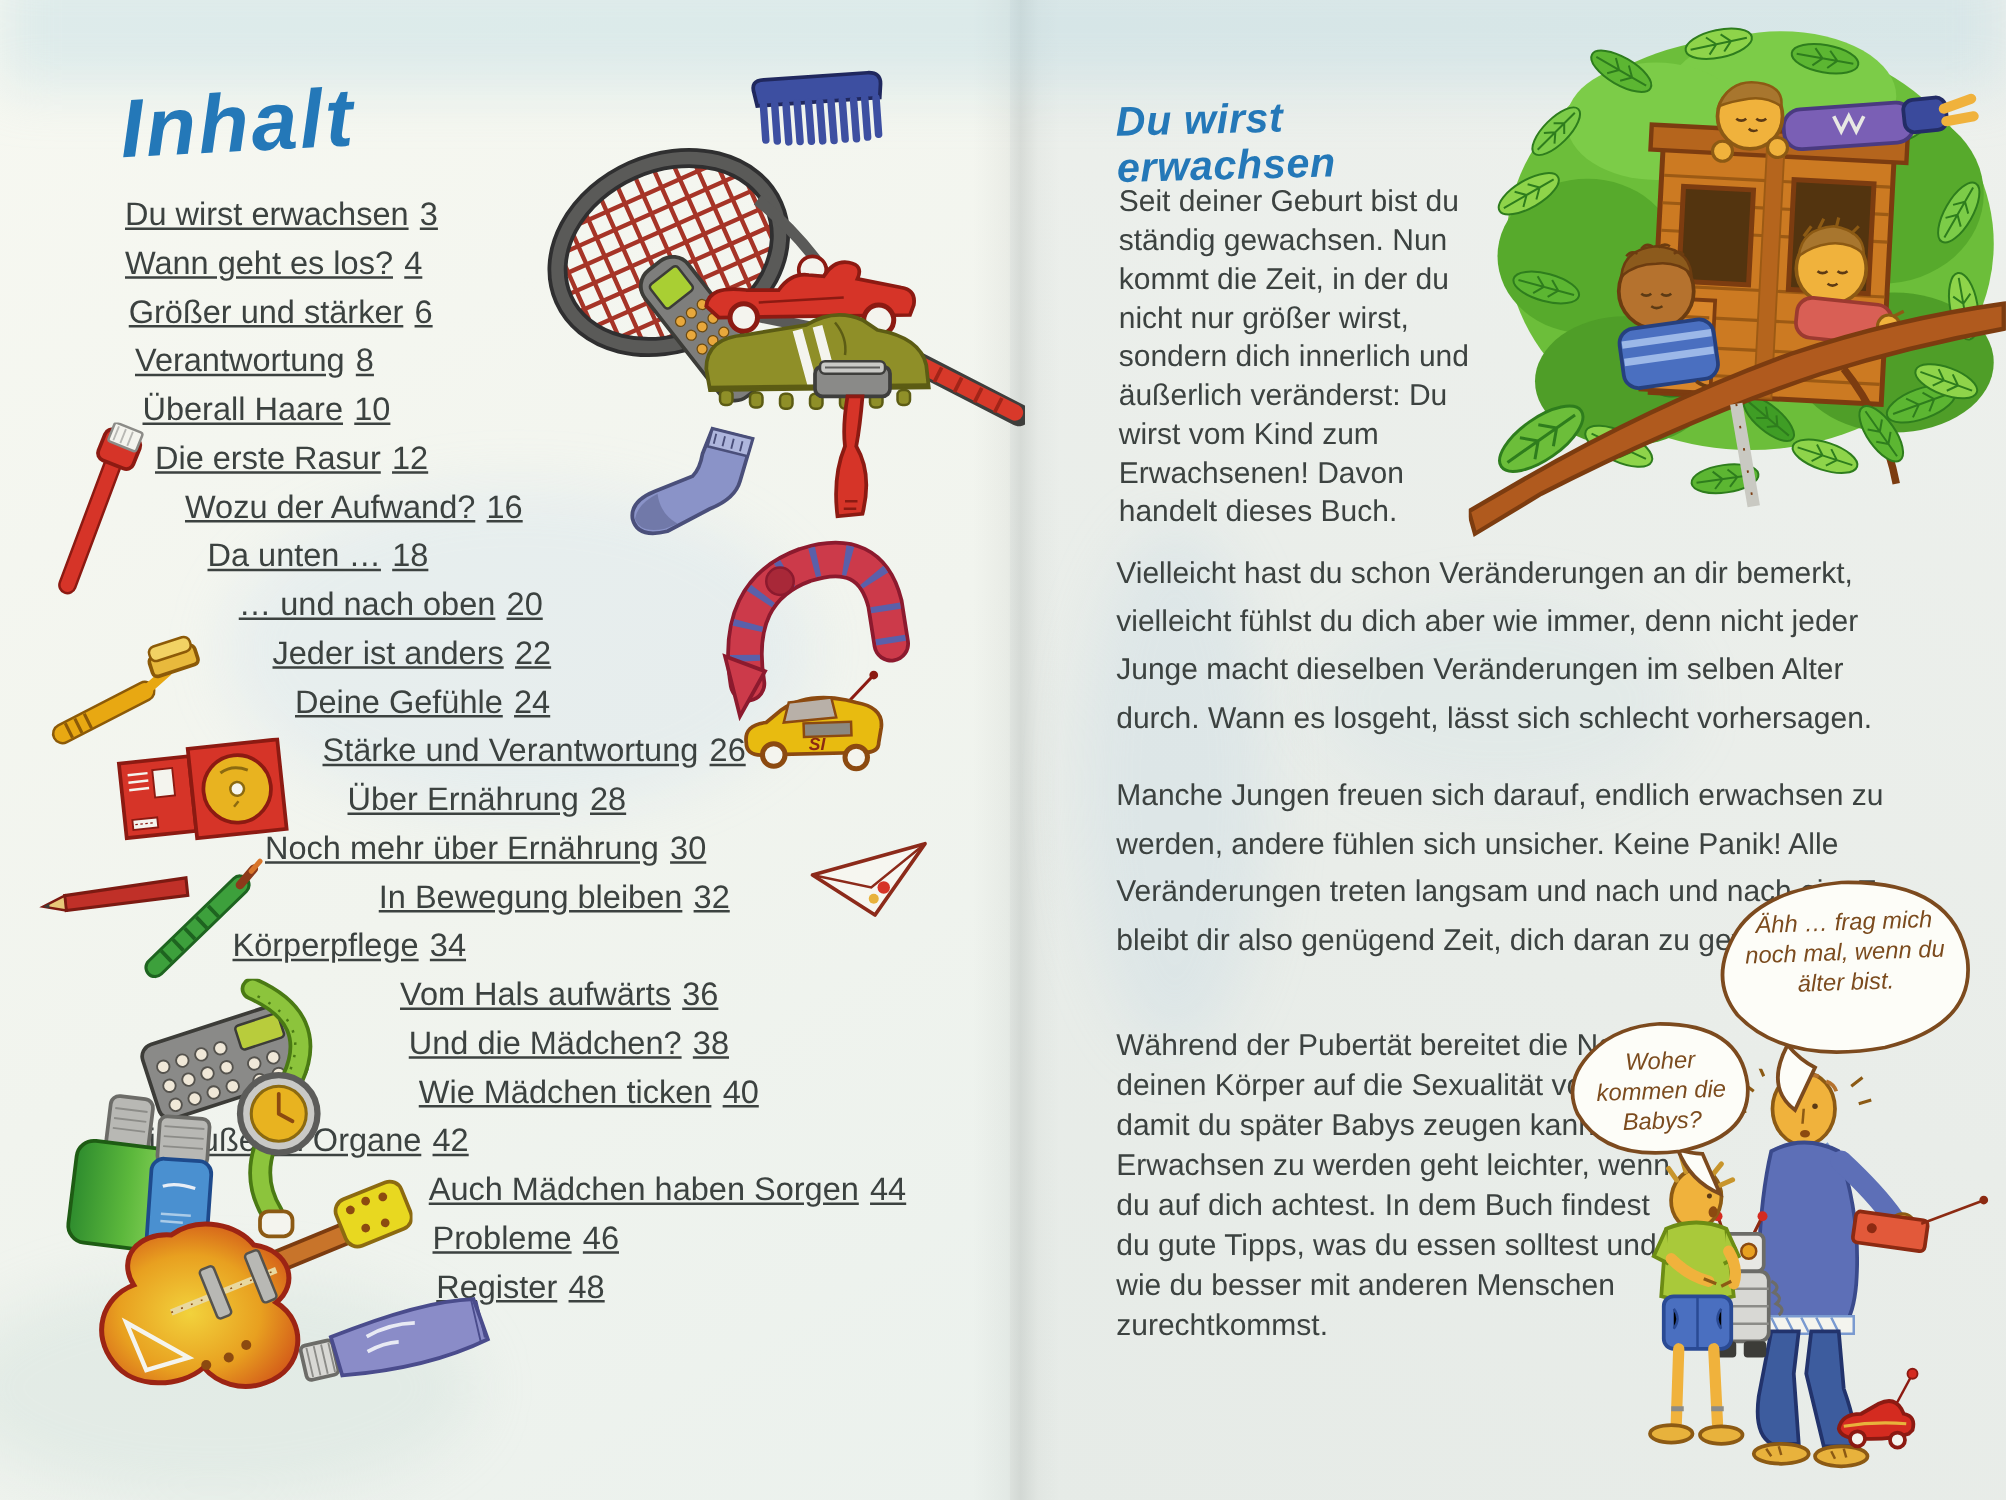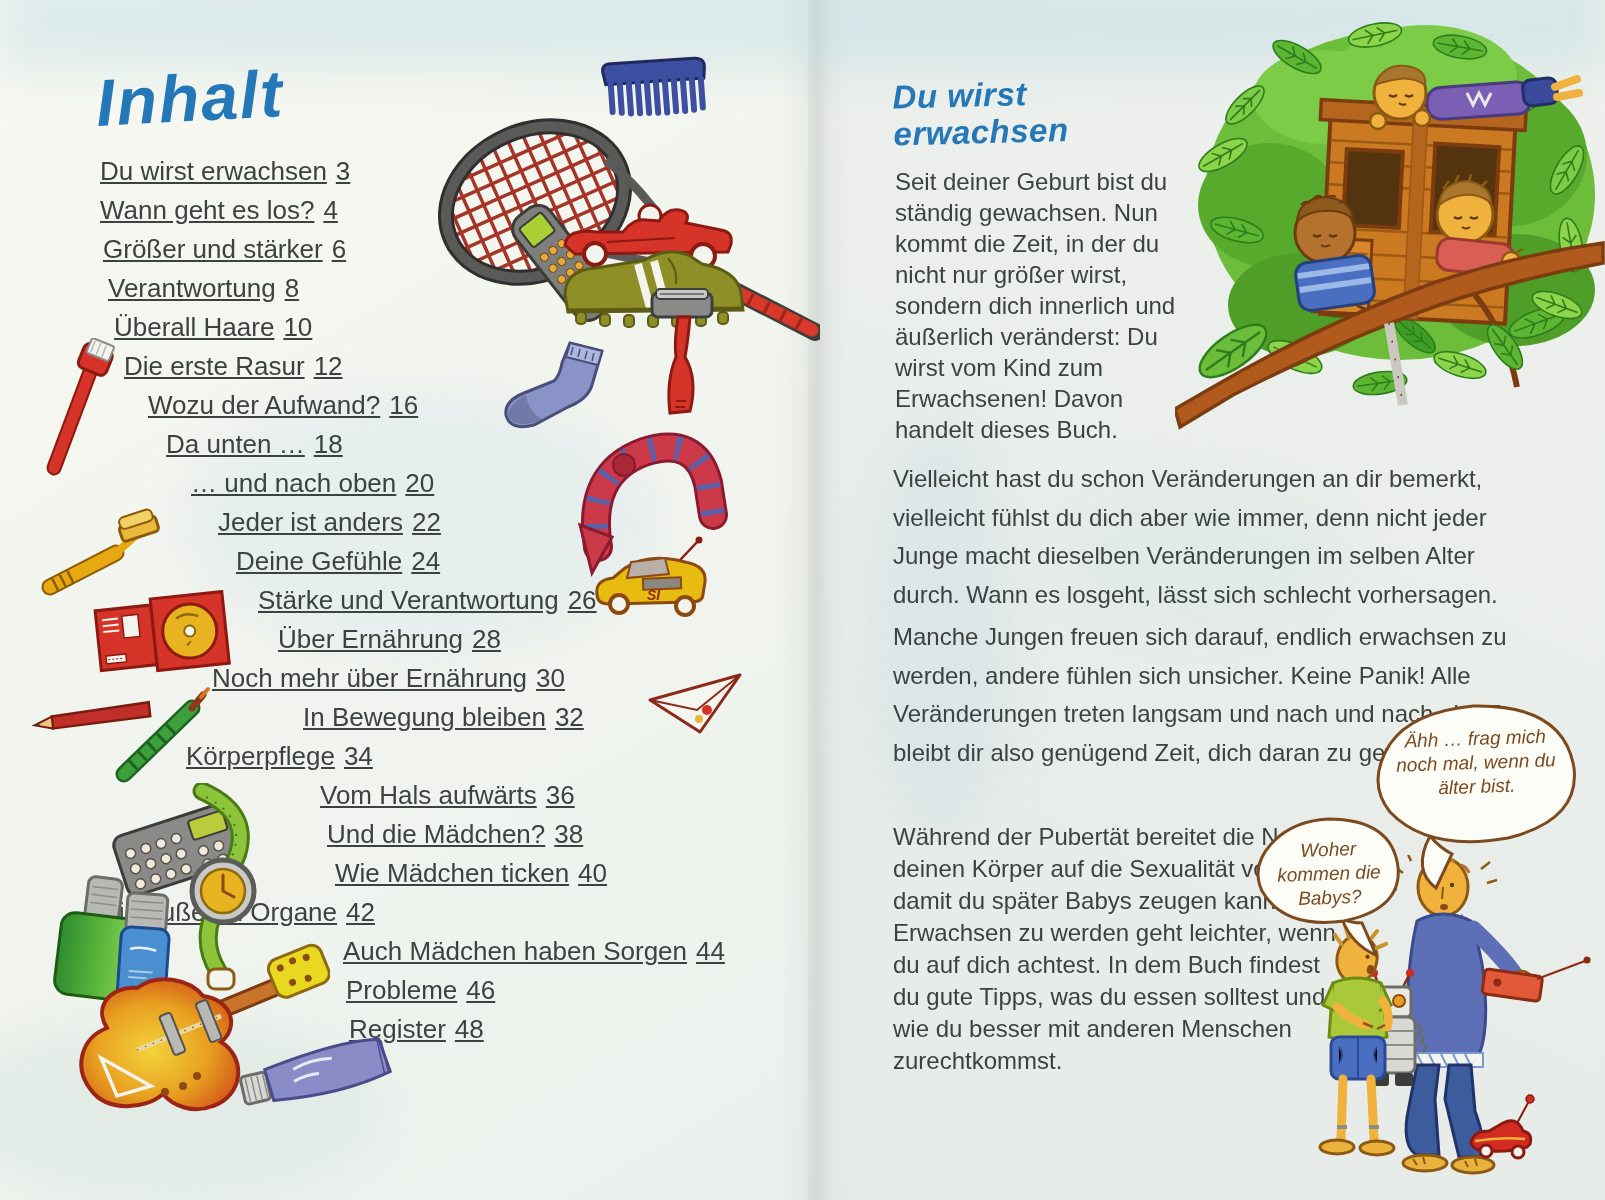--- a/index.html
+++ b/index.html
@@ -13,22 +13,22 @@
           background:linear-gradient(90deg,rgba(0,0,0,0) 0%,rgba(70,80,75,0.05) 40%,rgba(70,80,75,0.12) 55%,rgba(70,80,75,0.03) 75%,rgba(0,0,0,0) 100%);}
   .wash{position:absolute;border-radius:50%;filter:blur(22px);pointer-events:none;}
   .title-script{position:absolute;left:96px;top:60px;font-size:66px;font-weight:bold;font-style:italic;
                 color:#2478b8;transform:rotate(-3deg);letter-spacing:2px;}
   .heading-script{position:absolute;left:893px;top:76px;width:200px;font-size:33px;line-height:37px;
                   font-weight:bold;font-style:italic;color:#2478b8;transform:rotate(-1.5deg);letter-spacing:0.5px;}
   .toc{position:absolute;left:100px;top:152px;font-size:26px;}
   .toc .row{height:39px;line-height:39px;white-space:nowrap;text-decoration:underline;}
   .toc .pg{margin-left:9px;}
   .para{position:absolute;font-size:24px;color:#3c4240;}
-  .p1{left:895px;top:146px;width:305px;line-height:31px;margin-top:20px;}
-  .p2{left:893px;top:460px;width:640px;line-height:38.5px;}
+  .p1{left:895px;top:146px;width:305px;line-height:31px;}
+  .p2{left:893px;top:440px;width:640px;line-height:38.5px;}
   .p3{left:893px;top:618px;width:640px;line-height:38.5px;}
   .p45{left:893px;top:821px;width:445px;line-height:32px;}
   .p45 p{margin:0;}
   .illo{position:absolute;}
   .bubble-text{position:absolute;font-style:italic;color:#7b4b1e;font-size:19px;line-height:24px;
                text-align:center;transform:rotate(-2deg);}
 </style>
 </head>
 <body>
 

